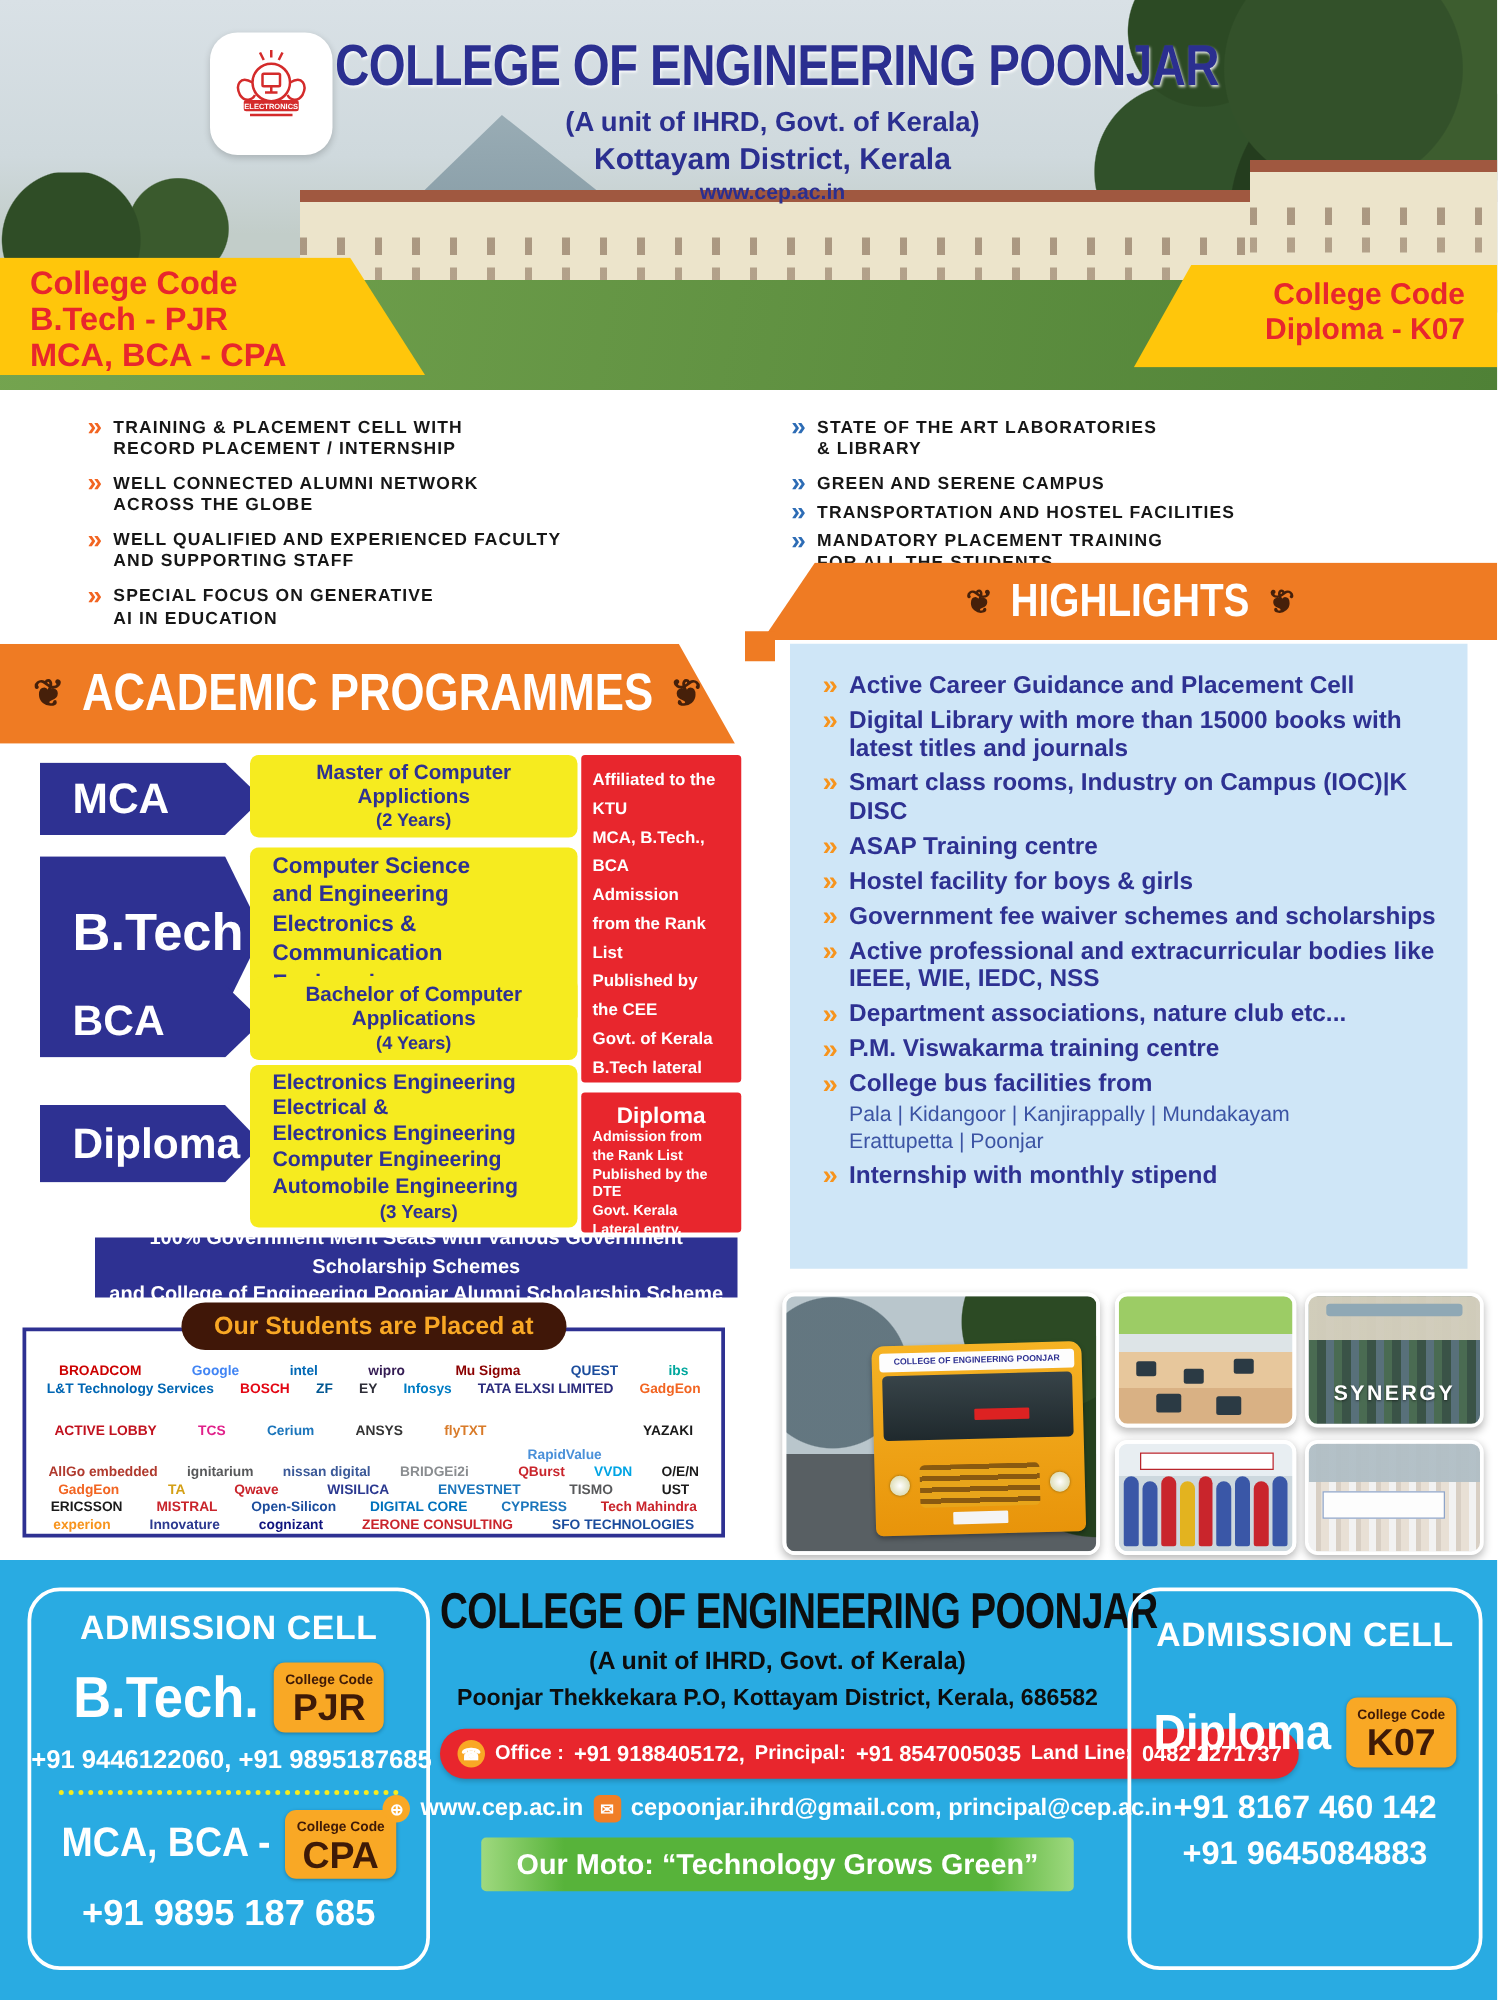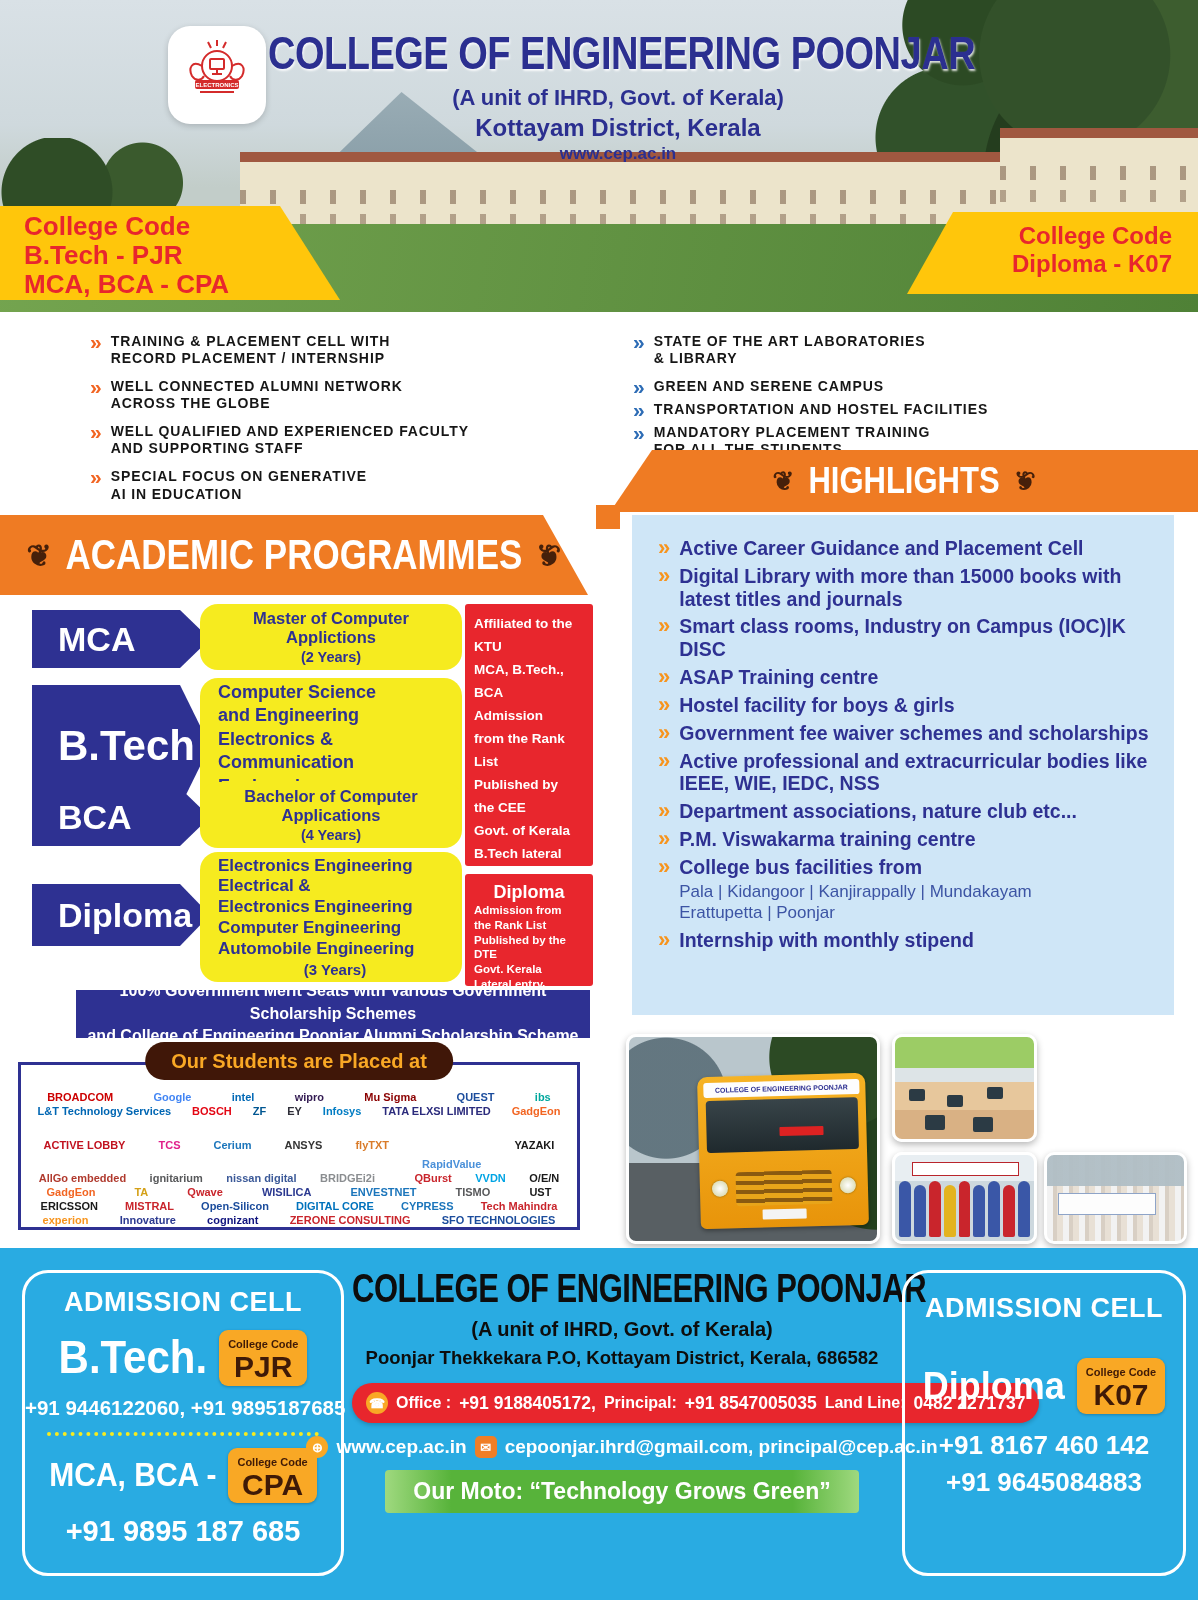--- a/index.html
+++ b/index.html
@@ -43,21 +43,21 @@
     font-size:26px;line-height:1.12;clip-path:polygon(0 0,280px 0,340px 100%,0 100%);}
   .code-banner.right{left:895px;top:212px;width:303px;height:82px;padding:10px 26px 0 0;box-sizing:border-box;
     font-size:24px;line-height:1.15;text-align:right;clip-path:polygon(58px 0,100% 0,100% 100%,12px 100%);}
 
   .ribbon{position:absolute;left:343px;top:291px;width:538px;height:35px;background:#2E3192;
     color:#fff;font-weight:bold;font-size:20.5px;line-height:35px;text-align:center;
     clip-path:polygon(30px 0,100% 0,calc(100% - 30px) 100%,0 100%);}
 
   
   .feat-col{position:absolute;top:333px;}
-  .feat-col.leftc{left:90px;width:520px;}
+  .feat-col.leftc{left:70px;width:520px;}
   .feat-col.rightc{left:633px;width:545px;}
   .feat{display:flex;gap:11px;margin-bottom:11px;}
   .feat-col.rightc .feat:nth-of-type(2),.feat-col.rightc .feat:nth-of-type(3){margin-bottom:4px;}
   .feat .arr{flex:0 0 auto;font-weight:bold;font-size:21px;line-height:1;letter-spacing:-2px;margin-top:-2px;}
   .feat-col.leftc .arr{color:#F26522;}
   .feat-col.rightc .arr{color:#2D6CB5;}
   .feat .arr::before{content:"»";}
   .feat .txt{font-size:14px;font-weight:bold;letter-spacing:0.9px;line-height:1.22;color:#161616;white-space:pre-line;}
 
   
@@ -70,21 +70,21 @@
   .acad-banner .flourish{font-size:30px;}
   .hl-banner{left:610px;top:450px;width:588px;height:62px;clip-path:polygon(42px 0,100% 0,100% 100%,0 100%);}
   .hl-banner .sec-title{font-size:31px;}
   .hl-banner .flourish{font-size:26px;}
   .orange-sq{position:absolute;left:596px;top:505px;width:24px;height:24px;background:#EF7B23;}
 
   
   .prog-label{position:absolute;left:32px;width:178px;background:#2E3192;color:#fff;font-weight:bold;
     display:flex;align-items:center;padding-left:26px;box-sizing:border-box;
     clip-path:polygon(0 0,calc(100% - 30px) 0,100% 50%,calc(100% - 30px) 100%,0 100%);}
-  .prog-yellow{position:absolute;left:200px;width:262px;background:#F6EB1F;border-radius:18px;color:#2E3192;
+  .prog-yellow{position:absolute;left:200px;width:262px;background:#F6EB1F;border-radius:7px;color:#2E3192;
     display:flex;flex-direction:column;justify-content:center;box-sizing:border-box;padding:6px 10px;}
   .prog-yellow .lines{font-weight:bold;white-space:pre-line;}
   .prog-yellow .years{font-weight:bold;text-align:center;margin-top:2px;}
   .py-center .lines{text-align:center;}
   .red-box{position:absolute;left:465px;width:128px;background:#E8262D;color:#fff;border-radius:3px;
     box-sizing:border-box;padding:8px 9px;}
   .red-box .rlines{font-weight:bold;white-space:pre-line;}
   .scholarship{position:absolute;left:76px;top:990px;width:514px;height:48px;background:#2E3192;color:#fff;
     display:flex;align-items:center;justify-content:center;text-align:center;
     font-size:16px;font-weight:bold;line-height:1.4;white-space:pre-line;}
@@ -527,20 +527,24 @@
       <div class="bus-plate"></div>
     </div>
   </div>
   <div class="photo photo-class">
     <div class="mon" style="left:14px;top:52px;"></div>
     <div class="mon" style="left:52px;top:58px;"></div>
     <div class="mon" style="left:92px;top:50px;"></div>
     <div class="mon" style="left:30px;top:78px;width:20px;height:15px;"></div>
     <div class="mon" style="left:78px;top:80px;width:20px;height:15px;"></div>
   </div>
+  <div class="photo photo-syn">
+    <div class="syn-roof"></div>
+    <div class="syn-text">SYNERGY</div>
+  </div>
   <div class="photo photo-grad">
     <div class="grad-banner"></div>
     <div class="gowns">
       <span class="gown g-blue"></span>
         <span class="gown g-blue"></span>
         <span class="gown g-red"></span>
       <span class="gown g-yel"></span>
         <span class="gown g-red"></span>
         <span class="gown g-blue"></span>
       <span class="gown g-blue"></span>

